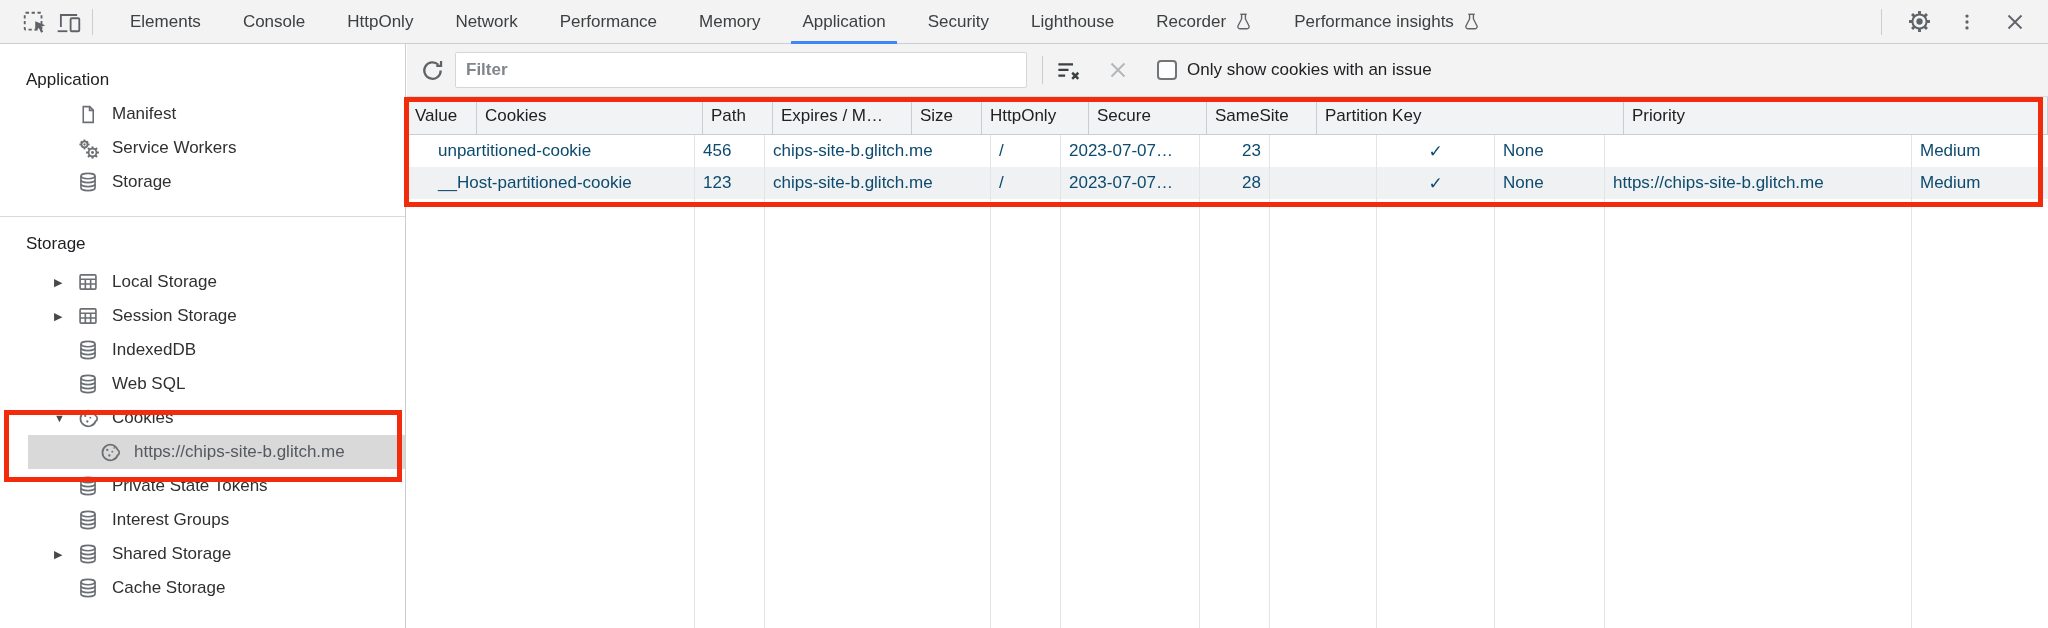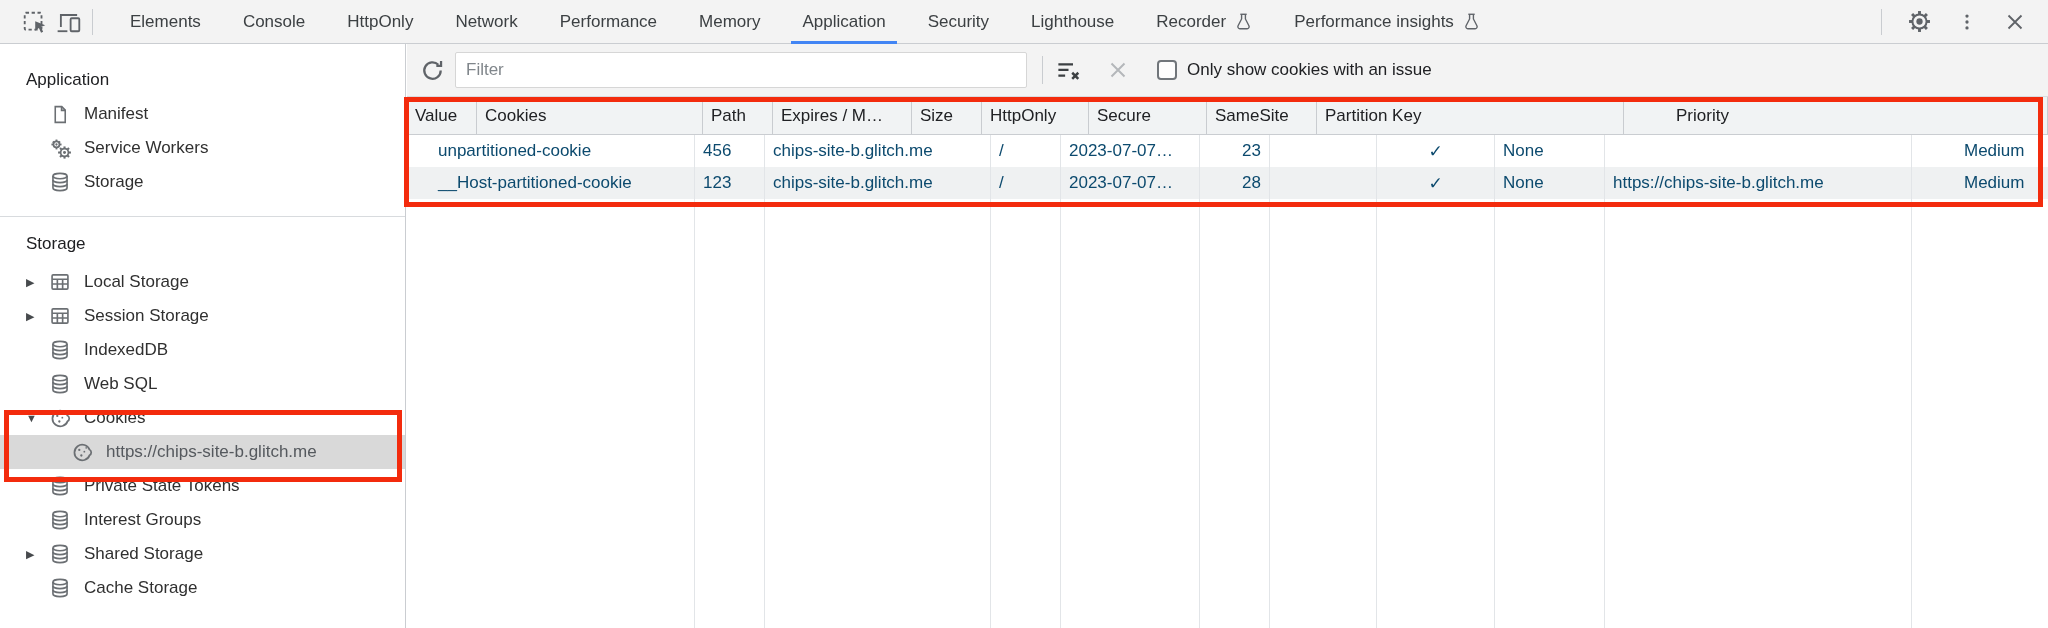--- a/index.html
+++ b/index.html
@@ -25,38 +25,38 @@
   .tb-right{margin-left:auto;display:flex;align-items:center;gap:14px;padding-right:16px;}
   
   .sidebar{
     position:absolute;left:0;top:44px;width:406px;height:584px;
     background:#fff;border-right:1px solid #cacdd1;box-sizing:border-box;overflow:hidden;
   }
   .section-title{height:34px;display:flex;align-items:center;padding-left:26px;font-size:17px;color:#202124;}
   .st-app{margin-top:19px;}
   .sb-divider{height:1px;background:#d8dbde;margin-top:17px;}
   .st-storage{margin-top:10px;margin-bottom:4px;}
-  .tree{display:flex;flex-direction:column;}
+  .tree{display:flex;flex-direction:column;padding-left:28px;}
   .tree-item{display:flex;align-items:center;height:34px;padding-left:26px;font-size:17px;color:#303030;cursor:default;}
   .tree-item.indent{padding-left:48px;}
   .tree-item.selected{background:var(--selgray,#d9d9d9);color:#55595e;}
   .arrow{width:22px;flex:0 0 22px;font-size:11px;color:#474a4d;}
   .tree-icon{width:24px;height:24px;flex:0 0 24px;margin-right:12px;display:flex;align-items:center;justify-content:center;}
   .tree-label{white-space:nowrap;}
   
   .main-toolbar{
     position:absolute;left:407px;top:44px;width:1641px;height:53px;
     background:#f3f3f3;border-bottom:1px solid #dadce0;box-sizing:border-box;
     display:flex;align-items:center;
   }
   .refresh-btn{margin-left:8px;}
   .filter-input{
     width:572px;height:36px;box-sizing:border-box;margin-left:6px;
     border:1px solid #d6d6d6;border-radius:2px;background:#fff;
-    font-family:inherit;font-size:17px;color:#303030;padding:0 10px;outline:none;
+    font-family:inherit;font-size:17px;color:#303030;padding:0 10px;outline:none;font-weight:bold;
   }
   .filter-input::placeholder{color:#80868b;}
   .tsep{width:1px;height:28px;background:#c9ccd0;margin-left:15px;}
   .clearfilter-btn{margin-left:8px;}
   .delete-btn{margin-left:16px;}
   .checkbox{
     width:20px;height:20px;box-sizing:border-box;margin-left:22px;
     border:2px solid #70757a;border-radius:4px;background:#fdfdfd;flex:0 0 20px;
   }
   .cb-label{margin-left:10px;font-size:17px;color:#202124;white-space:nowrap;}
@@ -69,21 +69,21 @@
   .trow.header{height:38px;background:#f1f3f4;border-bottom:1px solid #cacdd1;box-sizing:border-box;}
   .trow.r{height:32px;}
   .trow.alt{background:#eff1f2;}
   .trow.filler{flex:1 1 auto;}
   .cell{
     box-sizing:border-box;padding:0 8px;display:flex;align-items:center;
     font-size:17px;color:#0c4a6e;white-space:nowrap;overflow:hidden;
     border-right:1px solid #e2e5e8;
   }
   .trow.header .cell{color:#202124;border-right:1px solid #c9ccd0;}
-  .cell.last{border-right:none;flex:1 1 auto;margin-left:44px;}
+  .cell.last{border-right:none;flex:1 1 auto;}
   .cell.al-right{justify-content:flex-end;}
   .cell.al-center{justify-content:center;}
   .cell.name-data{padding-left:31px;}
   
   .hl-box{position:absolute;border:5px solid var(--hlred,#f32b0d);box-sizing:border-box;pointer-events:none;z-index:20;}
   .hl-table{left:404px;top:97px;width:1639px;height:110px;}
   .hl-cookies{left:4px;top:410px;width:398px;height:72px;}
   svg{display:block;}
 </style>
 </head>

